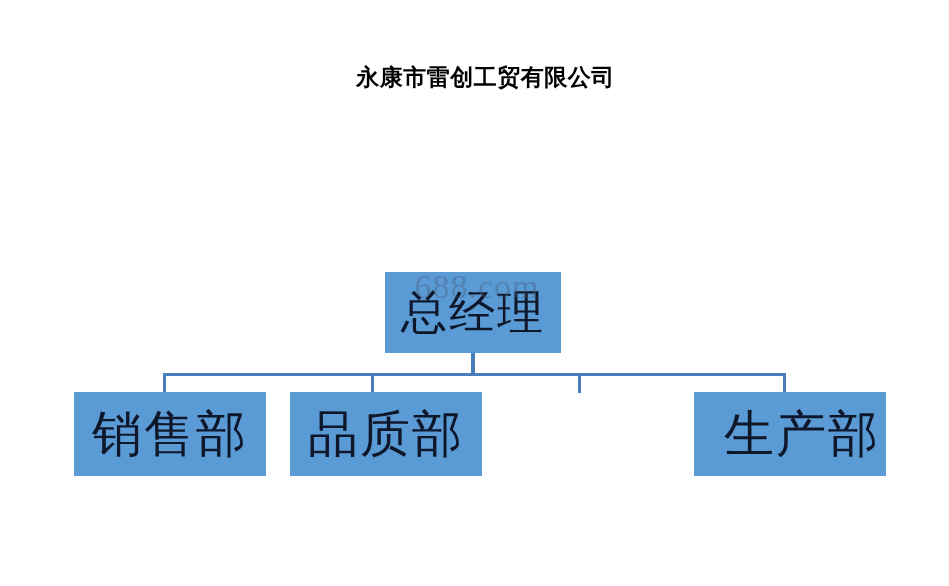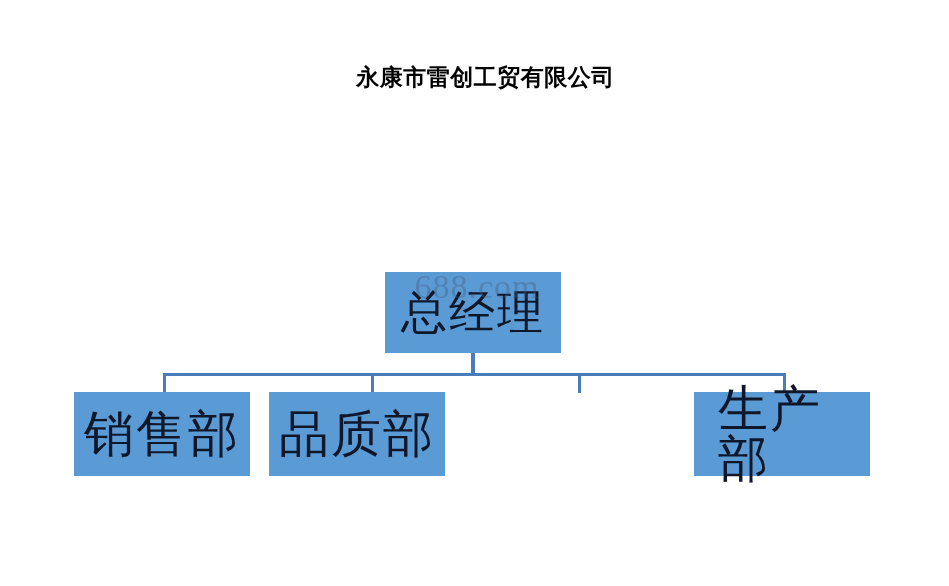--- a/index.html
+++ b/index.html
@@ -60,26 +60,26 @@
   .node-root {
     left: 385px;
     top: 272px;
     width: 176px;
     height: 81px;
     font-size: 46px;
   }
 
   .node-child {
     top: 392px;
-    width: 176px;
+    width: 192px;
     height: 84px;
     font-size: 50px;
   }
   .node-child.c0 { left: 74px; }
-  .node-child.c1 { left: 269px; }
+  .node-child.c1 { left: 290px; }
   .node-child.c2 { left: 489px; }
   .node-child.c3 { left: 694px; padding-left: 24px; }
 
   
   .conn {
     position: absolute;
     background: #4A7EBB;
   }
   
   .conn-stem {

